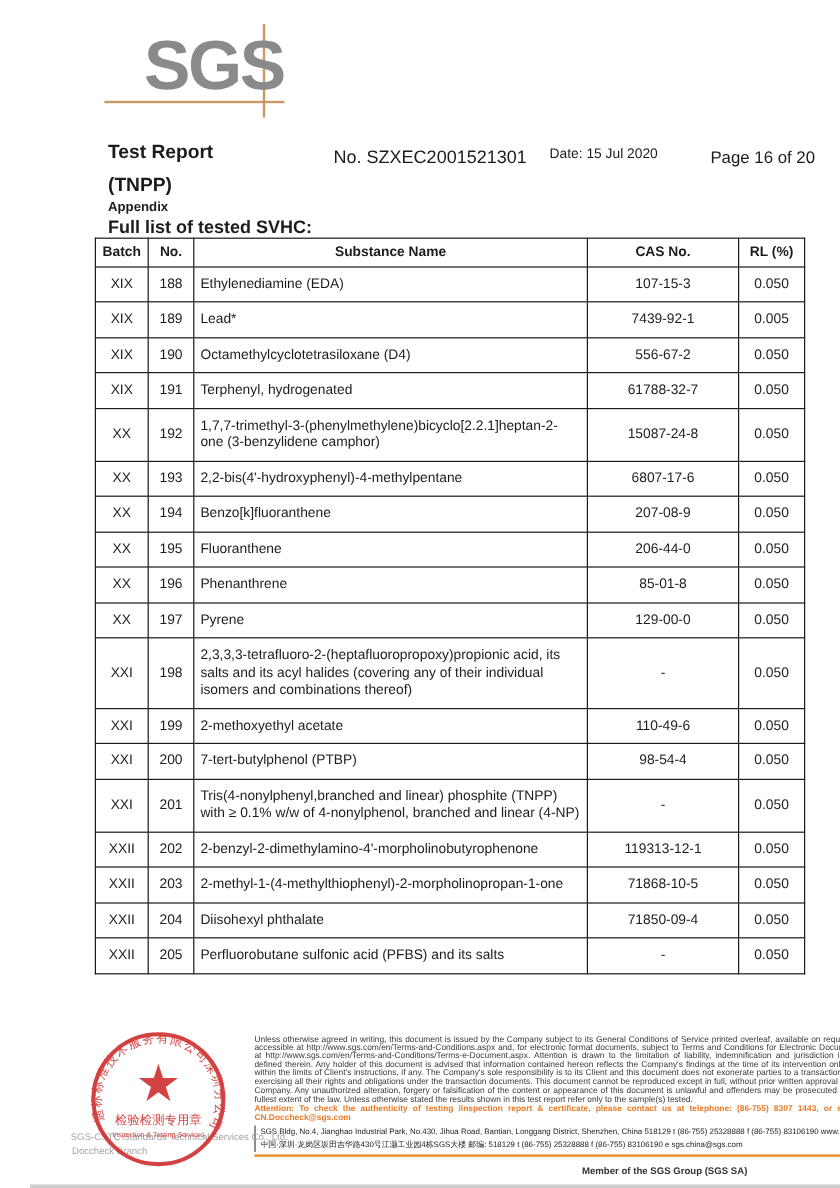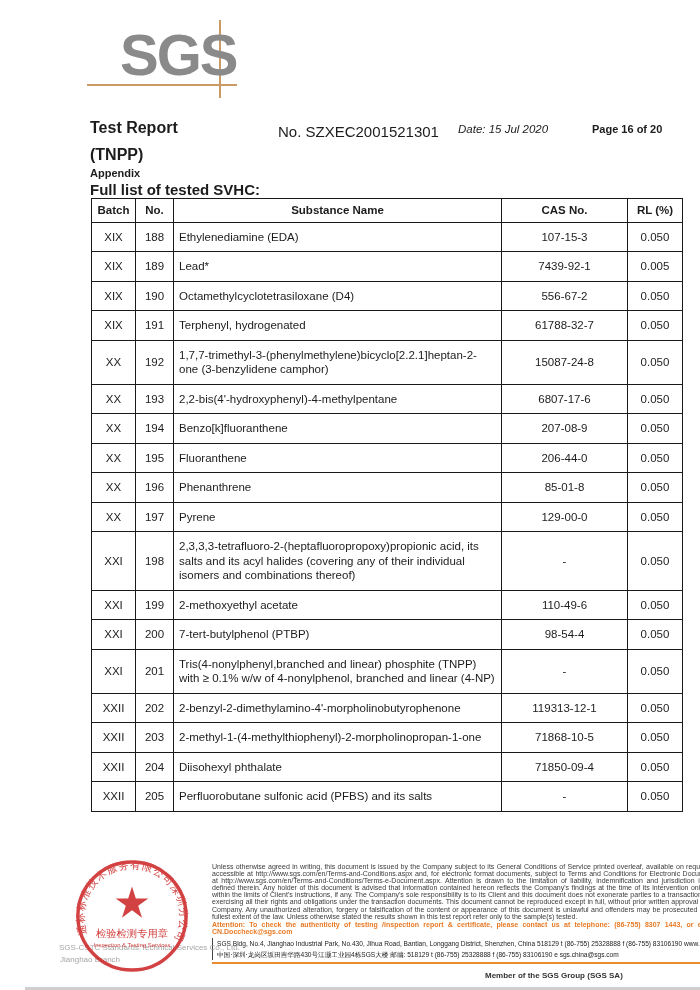--- a/index.html
+++ b/index.html
@@ -12,27 +12,27 @@
   .logo .sgs{
     position:absolute;left:33px;top:8px;font-size:58px;font-weight:bold;
     color:#8a8a8a;letter-spacing:-2px;line-height:1;
   }
   .logo .vline{position:absolute;left:132px;top:2px;width:2px;height:78px;background:#c99a66;}
   .logo .hline{position:absolute;left:0px;top:66px;width:150px;height:2px;background:#c99a66;}
   
   .title1{position:absolute;left:65px;top:119px;font-size:16px;font-weight:bold;}
   .title2{position:absolute;left:65px;top:146px;font-size:16px;font-weight:bold;}
   .report-no{position:absolute;left:253px;top:123px;font-size:15px;}
-  .report-date{position:absolute;left:433px;top:123px;font-size:11.5px;font-style:italic;}
-  .report-page{position:absolute;left:567px;top:123px;font-size:11px;font-weight:bold;}
+  .report-date{position:absolute;left:433px;top:123px;font-size:11.5px;}
+  .report-page{position:absolute;left:567px;top:123px;font-size:14px;}
   .appendix{position:absolute;left:65px;top:167px;font-size:11px;font-weight:bold;}
   .fulllist{position:absolute;left:65px;top:181px;font-size:15px;font-weight:bold;}
   
   table.svhc{
-    position:absolute;left:66px;top:198px;width:591px;
+    position:absolute;left:54px;top:198px;width:591px;
     border-collapse:collapse;table-layout:fixed;border-radius:11px;
   }
   table.svhc th,table.svhc td{
     border:1.5px solid #1a1a1a;font-size:11.5px;line-height:14.5px;
     padding:7px 5px;vertical-align:middle;word-wrap:break-word;
   }
   table.svhc th{font-weight:bold;text-align:center;padding:4px 2px;}
   .c-center{text-align:center;}
   .c-left{text-align:left;}
   
@@ -220,21 +220,21 @@
     <path id="ringpath" d="M 15 80 A 49 49 0 1 1 105 80" fill="none"></path>
     <text font-size="10.5" fill="#cc2222" font-family="'DejaVu Sans', sans-serif">
       <textPath href="#ringpath" startOffset="2" textLength="196" lengthAdjust="spacing">通标标准技术服务有限公司深圳分公司</textPath>
     </text>
     <path fill="#cc2222" d="M60,30 L63.9,42.1 L76.6,42.1 L66.3,49.6 L70.2,61.7 L60,54.2 L49.8,61.7 L53.7,49.6 L43.4,42.1 L56.1,42.1 Z"></path>
     <text x="60" y="81" text-anchor="middle" font-size="10.5" fill="#cc2222" font-family="'DejaVu Sans', sans-serif">检验检测专用章</text>
     <text x="60" y="92" text-anchor="middle" font-size="6" fill="#cc2222" font-family="'Liberation Sans', sans-serif">Inspection &amp; Testing Services</text>
   </svg>
 
   <div class="company-l1">SGS-CSTC Standards Technical Services Co., Ltd.</div>
-  <div class="company-l2">Jianghao Branch</div>
+  <div class="company-l2">Doccheck Branch</div>
 
   <div class="foot-col">
     <p class="legal">Unless otherwise agreed in writing, this document is issued by the Company subject to its General Conditions of Service printed overleaf, available on request or accessible at http://www.sgs.com/en/Terms-and-Conditions.aspx and, for electronic format documents, subject to Terms and Conditions for Electronic Documents at http://www.sgs.com/en/Terms-and-Conditions/Terms-e-Document.aspx. Attention is drawn to the limitation of liability, indemnification and jurisdiction issues defined therein. Any holder of this document is advised that information contained hereon reflects the Company's findings at the time of its intervention only and within the limits of Client's instructions, if any. The Company's sole responsibility is to its Client and this document does not exonerate parties to a transaction from exercising all their rights and obligations under the transaction documents. This document cannot be reproduced except in full, without prior written approval of the Company. Any unauthorized alteration, forgery or falsification of the content or appearance of this document is unlawful and offenders may be prosecuted to the fullest extent of the law. Unless otherwise stated the results shown in this test report refer only to the sample(s) tested.</p>
     <p class="attention">Attention: To check the authenticity of testing /inspection report &amp; certificate, please contact us at telephone: (86-755) 8307 1443, or email: CN.Doccheck@sgs.com</p>
     <div class="addr-block">
       <div class="addr">SGS Bldg, No.4, Jianghao Industrial Park, No.430, Jihua Road, Bantian, Longgang District, Shenzhen, China 518129    t (86-755) 25328888   f (86-755) 83106190    www.sgsgroup.com.cn</div>
       <div class="addr">中国·深圳·龙岗区坂田吉华路430号江灏工业园4栋SGS大楼    邮编: 518129    t (86-755) 25328888   f (86-755) 83106190    e sgs.china@sgs.com</div>
     </div>
     <div class="orange-rule"></div>
   </div>

